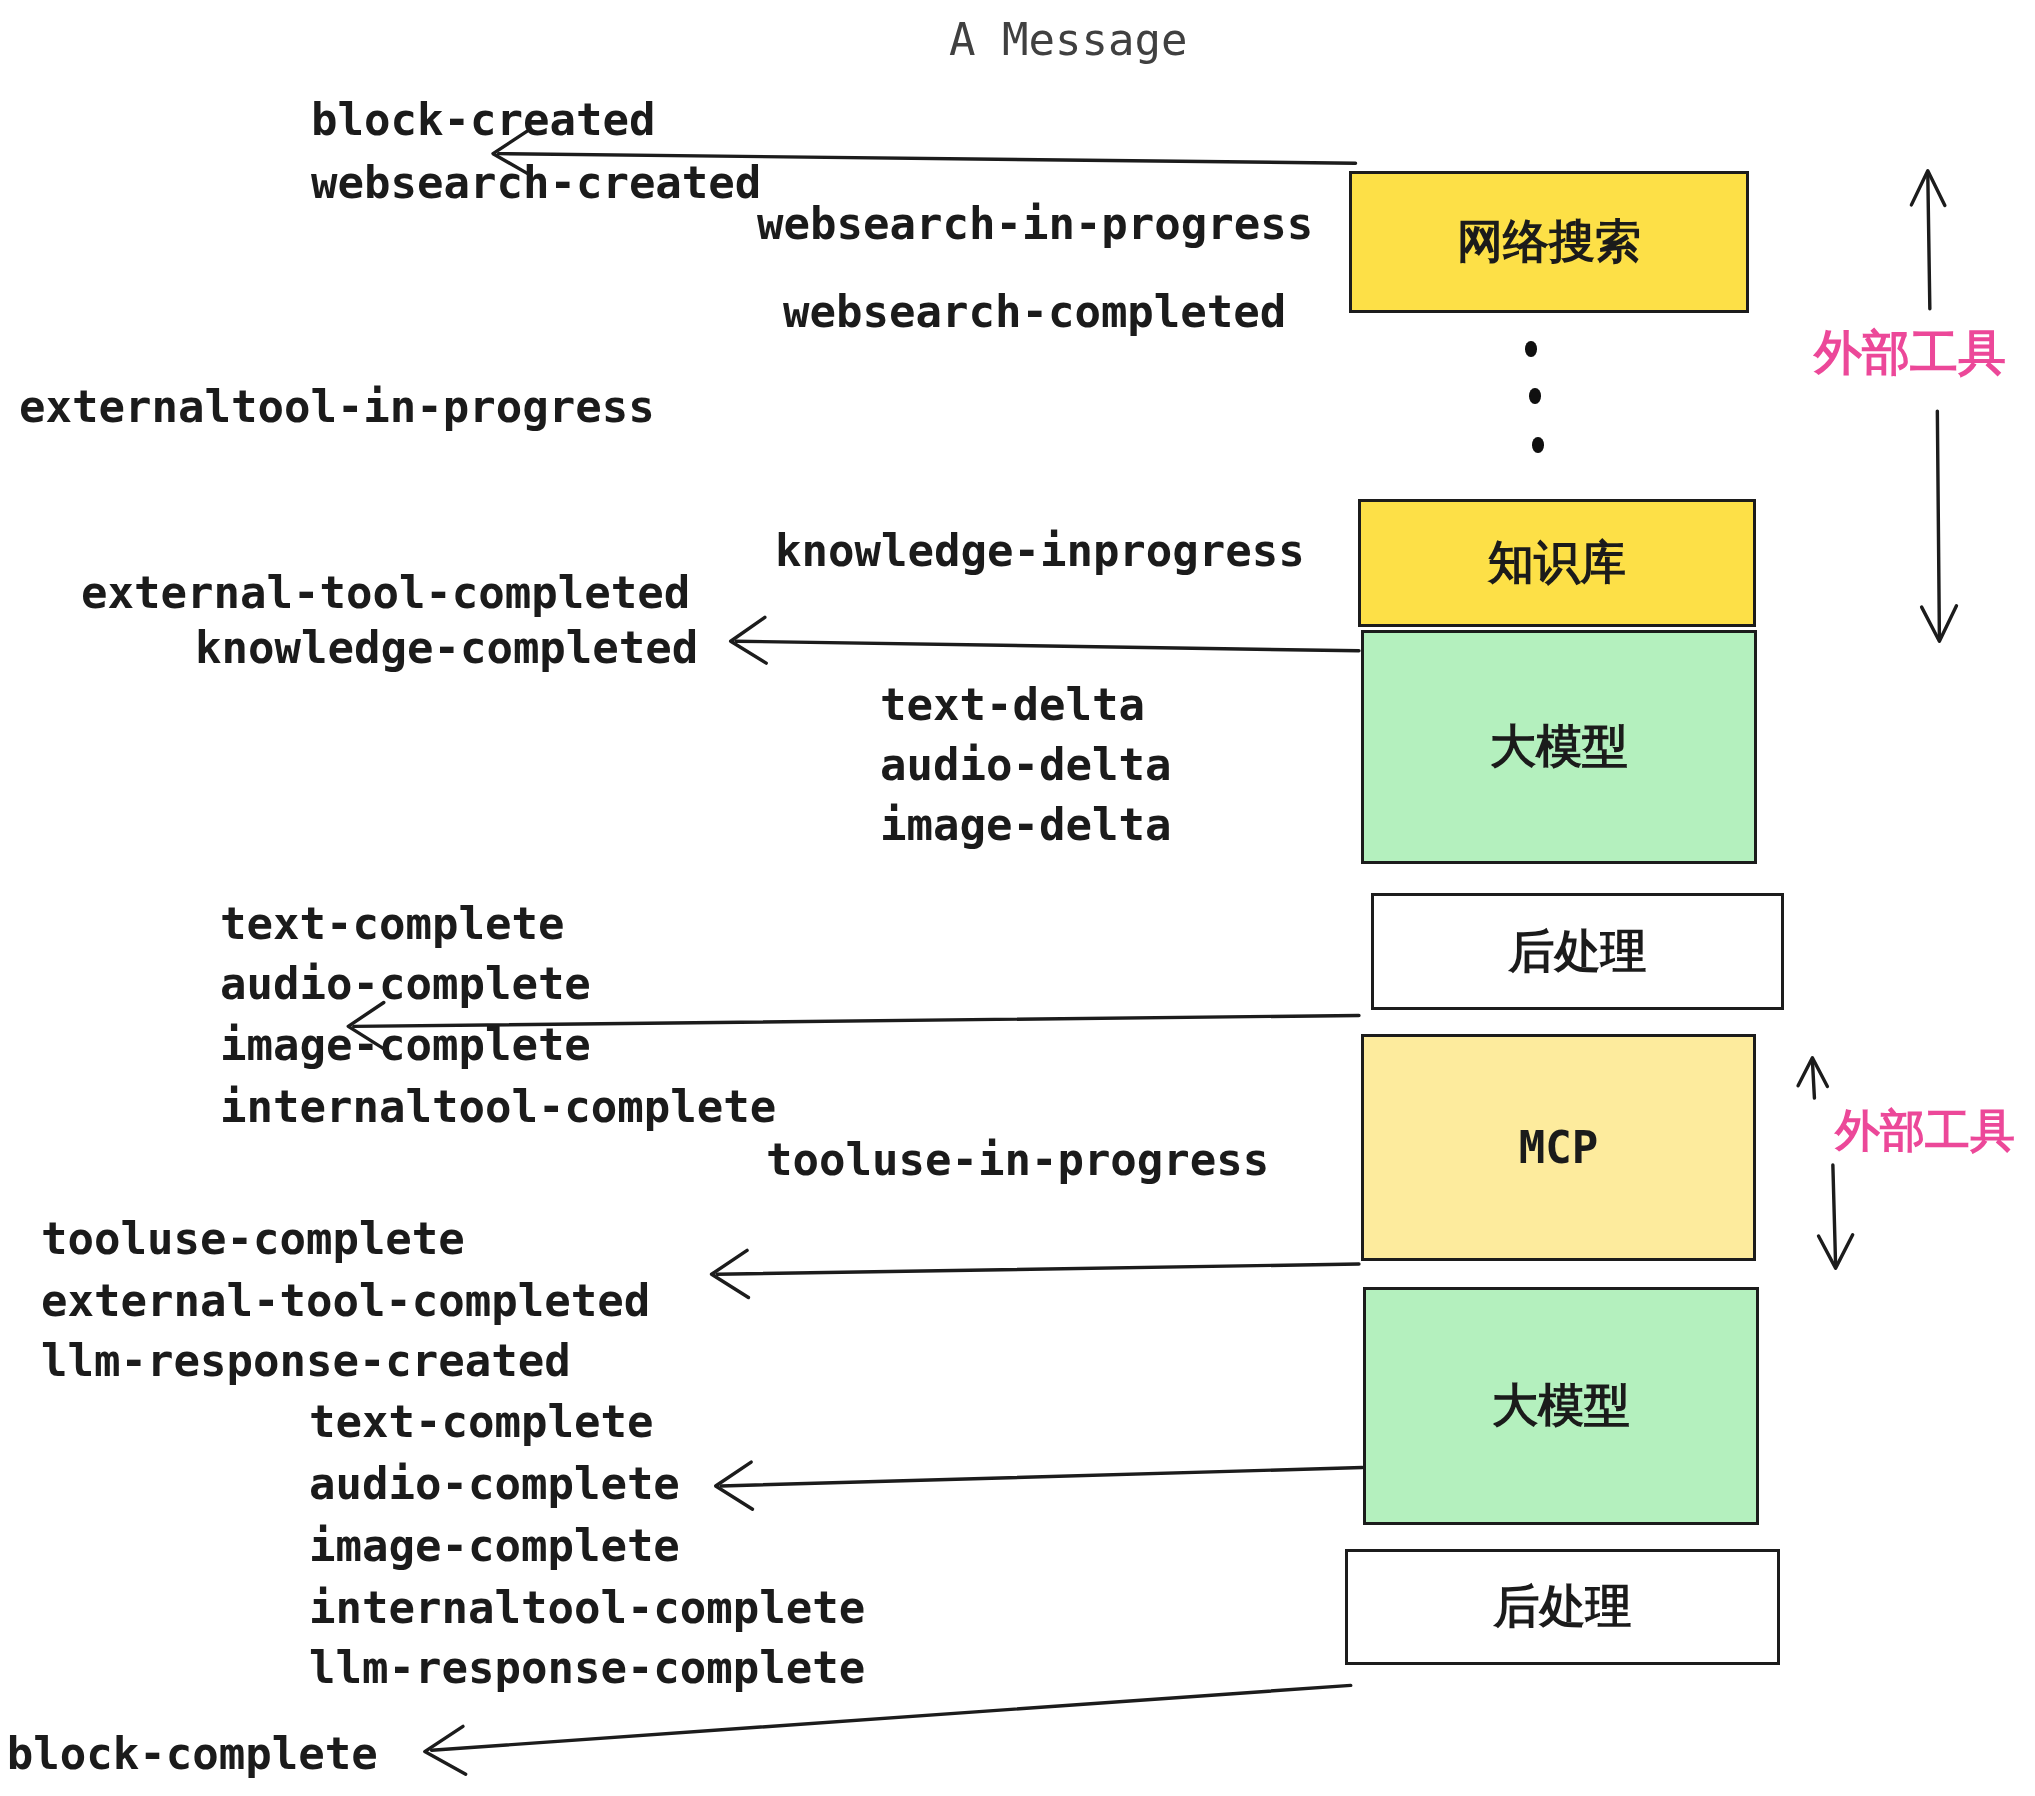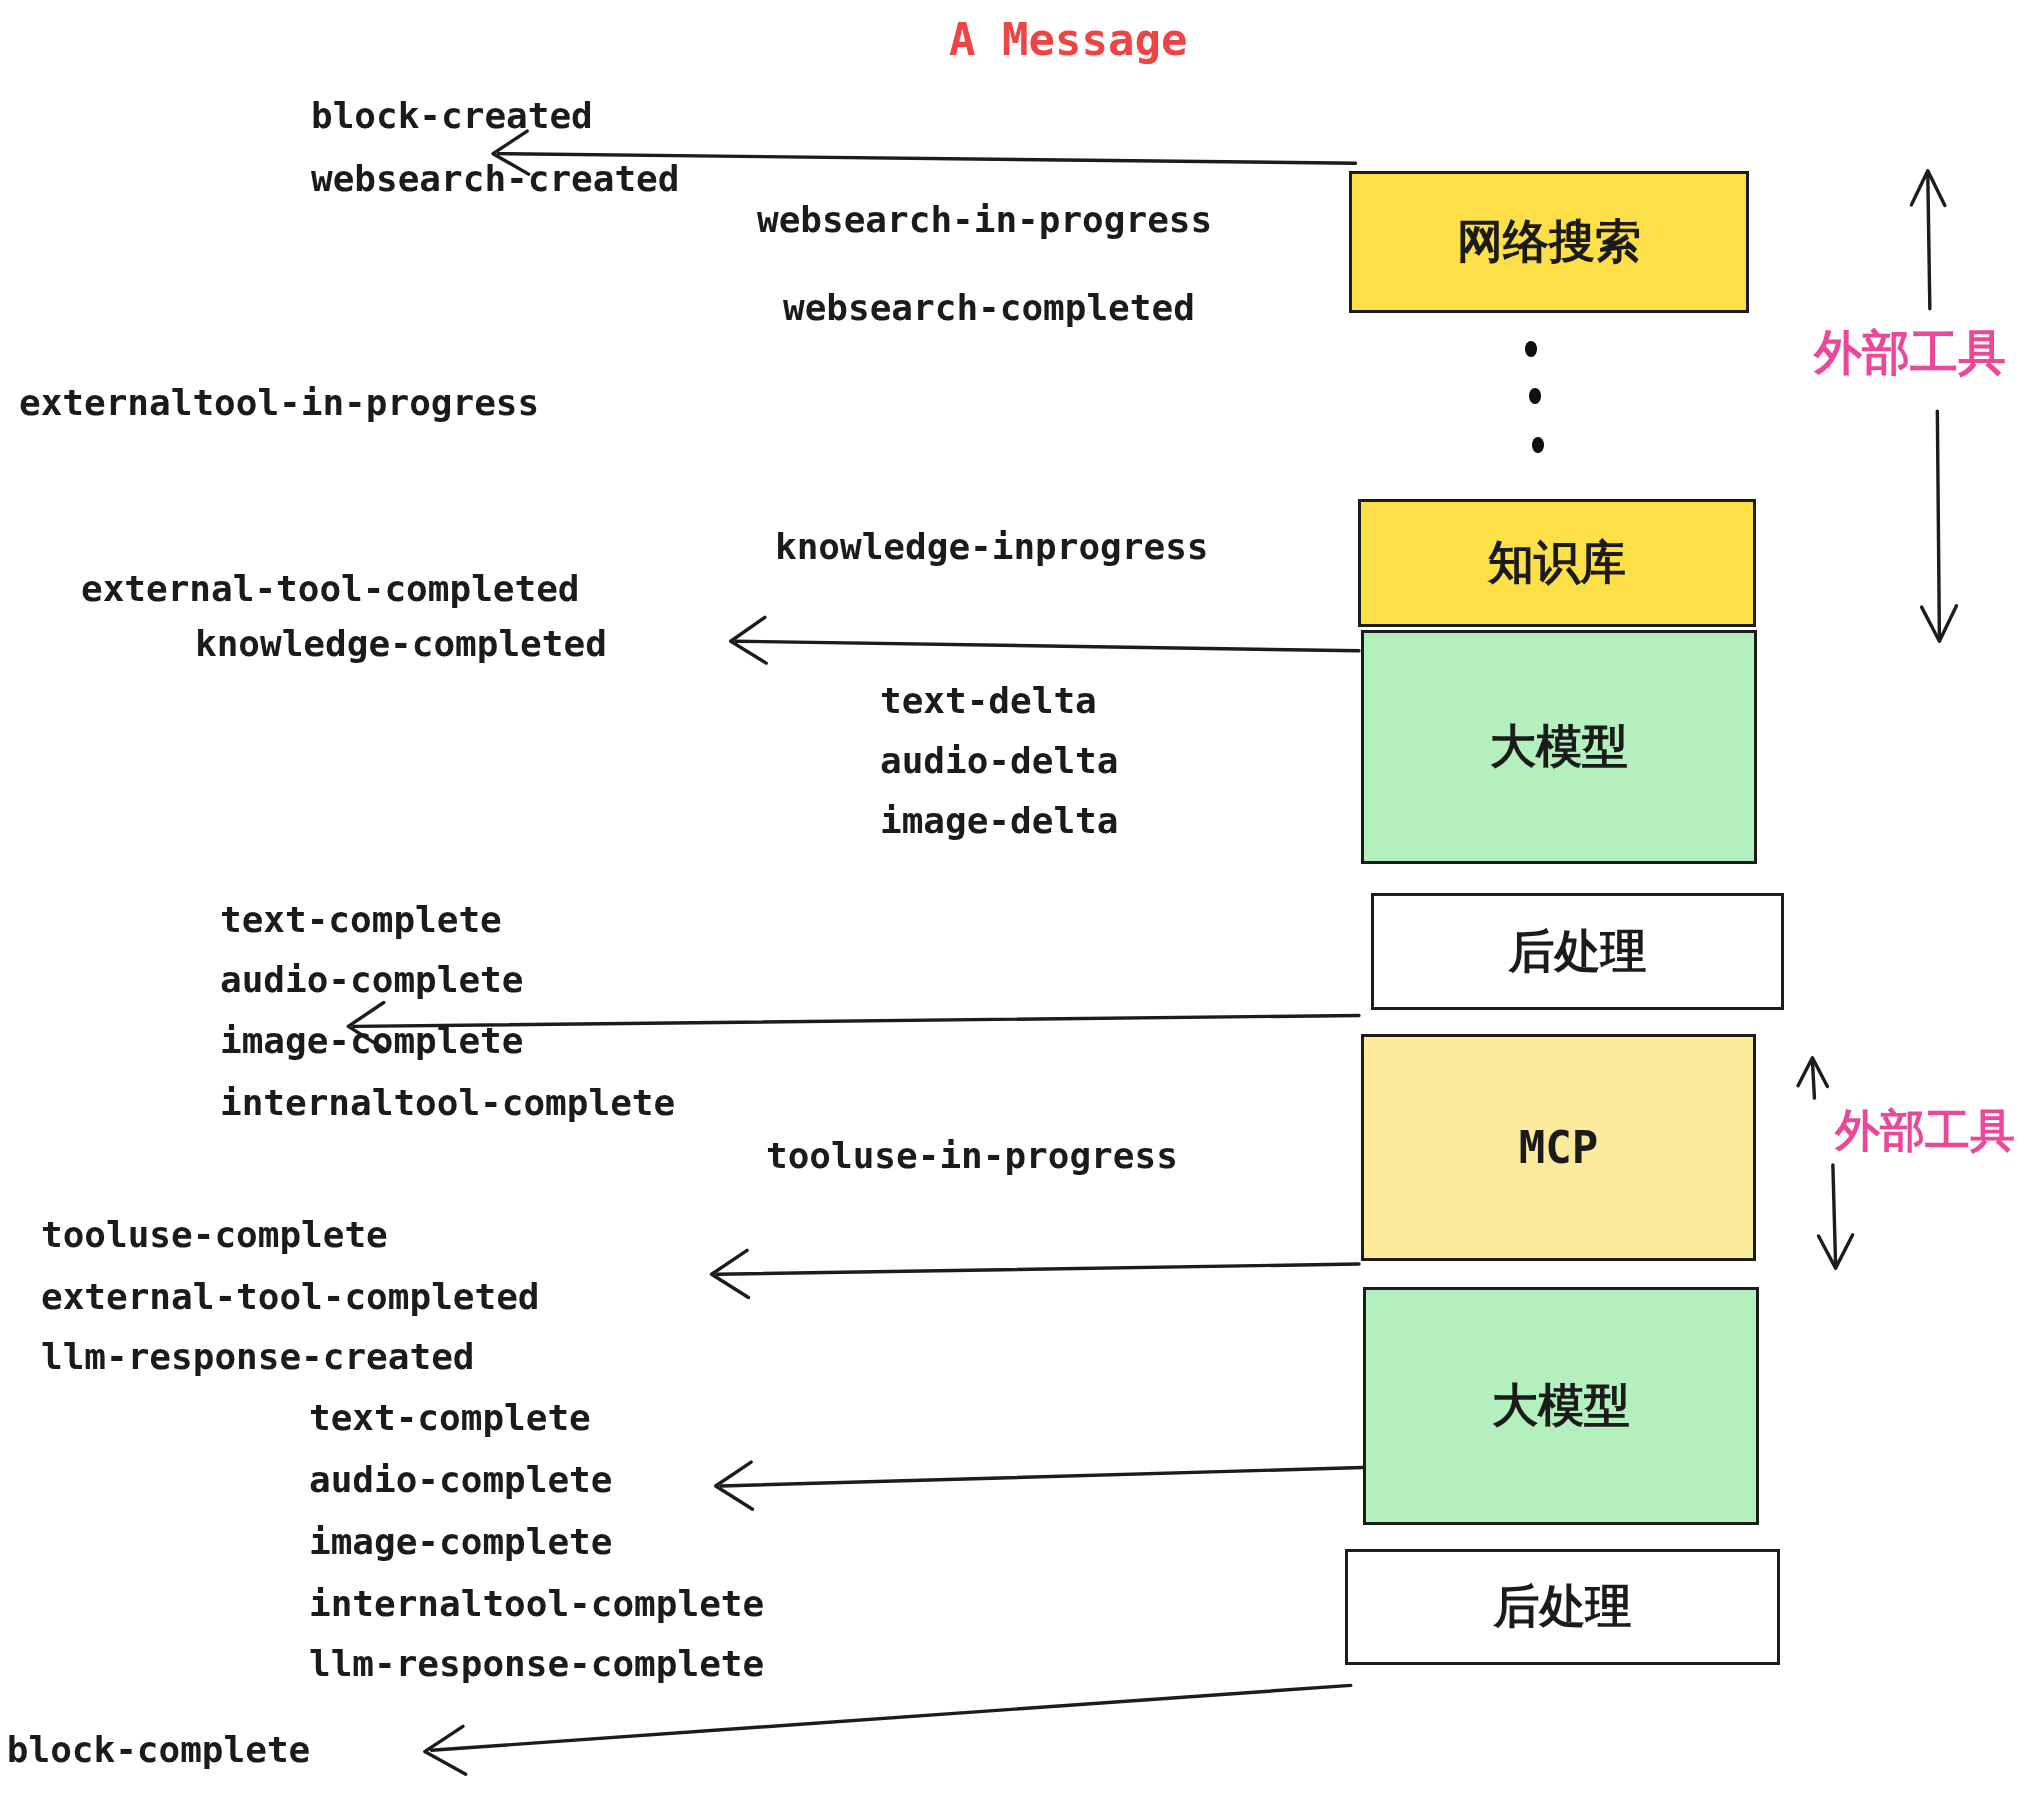--- a/index.html
+++ b/index.html
@@ -1,20 +1,20 @@
 <!DOCTYPE html>
 <html style="font-size:11px"><head>
 <meta charset="utf-8">
 <style>
   html,body{margin:0;padding:0;background:#ffffff;}
   #canvas{position:relative;width:2035px;height:1796px;background:#ffffff;overflow:hidden;
           font-family:"DejaVu Sans Mono","Liberation Mono",monospace;color:#1b1b1b;}
   .evt{position:absolute;font-family:"DejaVu Sans Mono","Liberation Mono",monospace;
-       font-size:36px;font-weight:bold;line-height:1;white-space:pre;color:#1b1b1b;}
-  .title{position:absolute;font-size:44px;font-weight:bold;line-height:1;color:#ef4444;}
+       font-size:44px;font-weight:bold;line-height:1;white-space:pre;color:#1b1b1b;}
+  .title{position:absolute;font-size:44px;font-weight:normal;line-height:1;color:#404040;}
   .box{position:absolute;border:3.4px solid #1c1c1c;display:flex;align-items:center;justify-content:center;
        box-sizing:border-box;}
   .box .cjk{font-family:"Liberation Sans","DejaVu Sans",sans-serif;font-size:46px;font-weight:600;color:#1b1b1b;}
   .box .latin{font-family:"DejaVu Sans Mono","Liberation Mono",monospace;font-size:44px;font-weight:bold;color:#1b1b1b;}
   .pink{background:#fde047;}
   .green{background:#B4F0BE;}
   .yellow{background:#FDEB9D;}
   .white{background:#ffffff;text-align:center;}
   .side-label{position:absolute;font-family:Liberation Sans, sans-serif;
        font-size:46px;font-weight:600;color:#ec4899;line-height:1;white-space:pre;}

